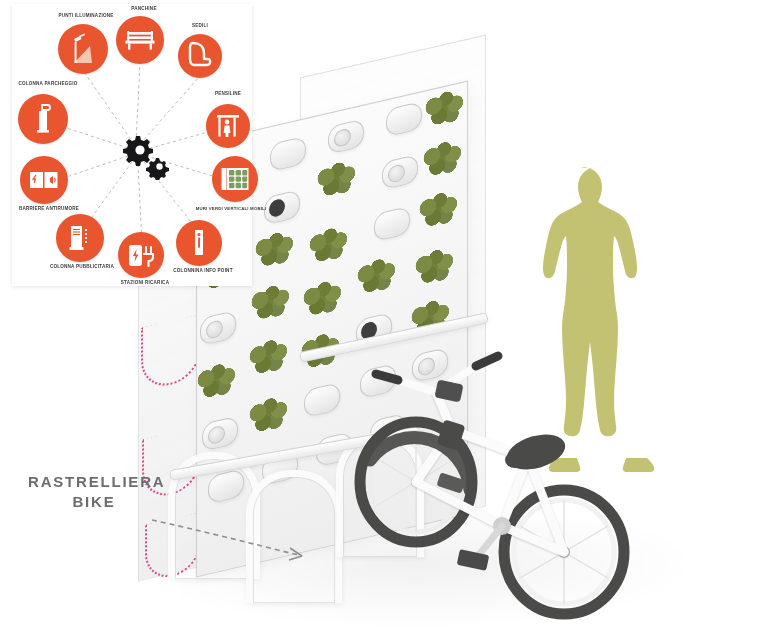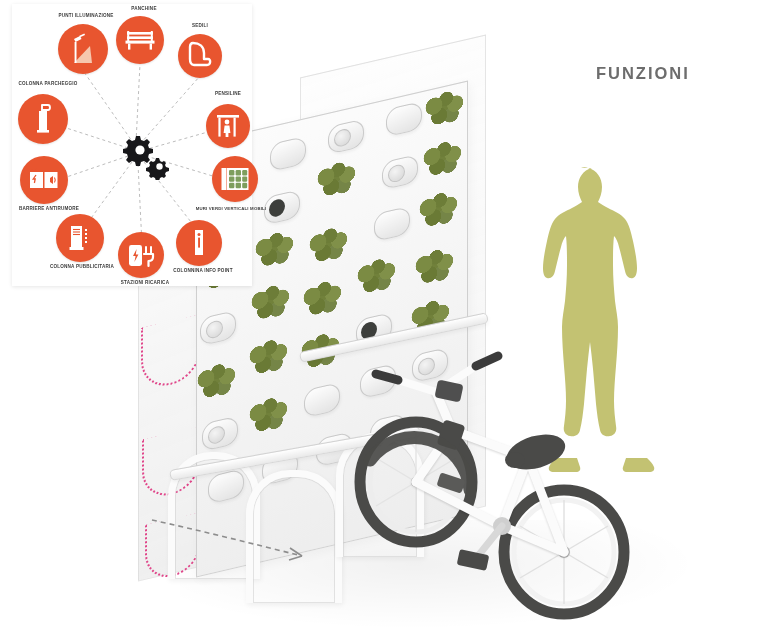--- a/index.html
+++ b/index.html
@@ -275,24 +275,25 @@
           <circle cx="150" cy="196" r="9" fill="#cfcfcf"></circle>
           <path d="M150 196 L126 226" stroke="#d8d8d8" stroke-width="7" stroke-linecap="round" fill="none"></path>
           <rect x="106" y="222" width="30" height="16" rx="3" fill="#4a4a48" transform="rotate(12 121 230)"></rect>
           <rect x="86" y="146" width="26" height="14" rx="3" fill="#5a5a58" transform="rotate(18 99 153)"></rect>
         </g>
       </svg>
     </div>
   </div>
 
   <div class="heading" id="funzioni-heading">
-    <div>FUNZIONI</div>
   </div>
 
   <div class="heading" id="rastrelliera-heading">
+    <div>RASTRELLIERA</div>
+    <div>BIKE</div>
   </div>
 
   <div class="arrow-dash">
     <svg width="172" height="52" viewBox="0 0 172 52" aria-hidden="true">
       <path d="M2 4 C48 14, 104 28, 152 40" fill="none" stroke="#8d8d8d" stroke-width="1.6" stroke-dasharray="5 4"></path>
       <path d="M152 40 L140 32 M152 40 L139 44" fill="none" stroke="#8d8d8d" stroke-width="1.6"></path>
     </svg>
   </div>
 
   <div id="diagram-card">

